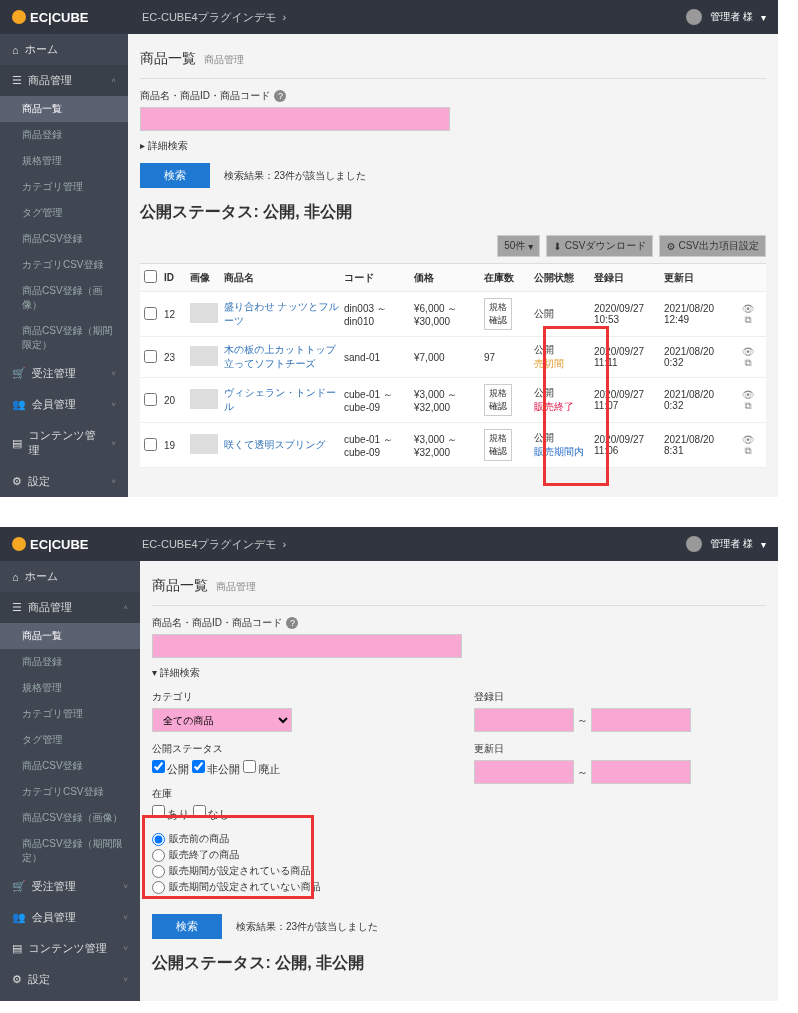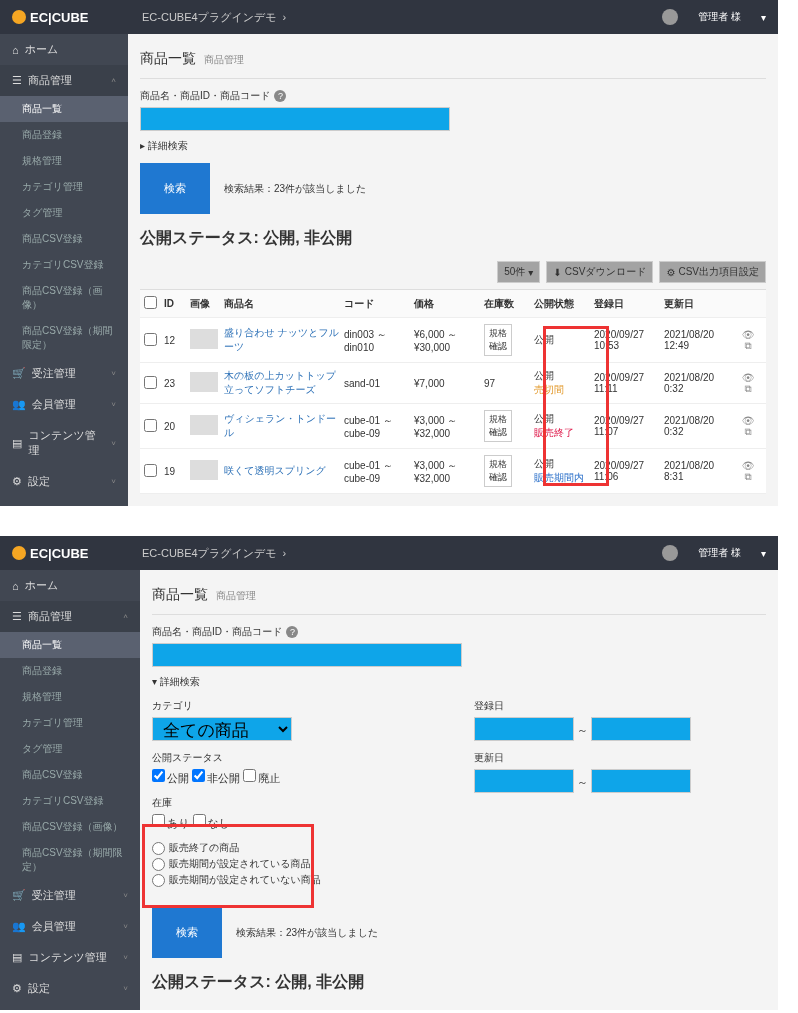--- a/index.html
+++ b/index.html
@@ -3,41 +3,41 @@
 <meta charset="utf-8">
 <style>
 *{box-sizing:border-box;margin:0;padding:0;font-family:sans-serif}
 body{background:#fff;font-size:11px;color:#333}
 .pane{width:778px;position:relative}
 .topbar{background:#303540;height:34px;display:flex;align-items:center;color:#fff;padding:0 12px}
 .logo{width:130px;font-size:13px;font-weight:bold;display:flex;align-items:center;gap:4px}
 .logo-ico{width:14px;height:14px;background:#f5a623;border-radius:50%}
 .crumb{display:flex;align-items:center;gap:6px;font-size:11px;color:#ccc}
 .spacer{flex:1}
-.user{display:flex;align-items:center;gap:20px;font-size:10px}
+.user{display:flex;align-items:center;gap:8px;font-size:10px}
 .avatar-ico{width:16px;height:16px;background:#999;border-radius:50%}
 .body{display:flex}
 .sidebar{width:140px;background:#414752;color:#bbb;min-height:450px}
 .sidebar.short{min-height:440px}
 .side-item{padding:8px 12px;font-size:11px;display:flex;align-items:center;gap:6px;color:#ddd}
 .side-item.sub{padding:6px 12px 6px 22px;font-size:10px;color:#9aa}
 .side-item.active{background:#5a6170;color:#fff}
 .side-item.parent{background:#3a404a}
 .chev{margin-left:auto;font-size:8px;color:#888}
 .main{flex:1;background:#f4f4f4;padding:12px}
 .title{font-size:14px;padding:4px 0 10px;display:flex;gap:8px;align-items:baseline;border-bottom:1px solid #ddd;margin-bottom:10px}
 .title small{font-size:10px;color:#888}
 .lbl{font-size:10px;margin-bottom:4px;display:flex;align-items:center;gap:4px}
 .q{display:inline-block;width:12px;height:12px;border-radius:50%;background:#888;color:#fff;font-size:9px;text-align:center;line-height:12px}
-.inp{width:310px;height:24px;border:1px solid #ccc;padding:2px 6px;font-size:17px;background:#0ea5e9}
+.inp{width:310px;height:24px;border:1px solid #ccc;padding:2px 6px;font-size:10px;background:#f9a8d4}
 .inp.sm{width:140px}
 .inp.xs{width:100px}
 .advsrc{font-size:10px;margin-top:8px;display:inline-block}
 .srchrow{display:flex;align-items:center;gap:14px;margin-top:10px}
-.btn{background:#1f78d1;color:#fff;border:none;padding:18px 24px;font-size:11px;cursor:pointer}
+.btn{background:#1f78d1;color:#fff;border:none;padding:5px 24px;font-size:11px;cursor:pointer}
 .res{font-size:10px}
 .status{font-size:16px;margin-top:14px}
 .tblhdr{display:flex;justify-content:flex-end;gap:6px;margin-top:12px;font-size:10px;align-items:center}
 .minibtn{border:1px solid #ccc;background:#a3a3a3;padding:3px 6px;font-size:10px;display:flex;align-items:center;gap:3px}
 .table{width:100%;margin-top:6px;background:#fff;border-top:1px solid #ddd;font-size:10px}
 .trow{display:flex;align-items:center;border-bottom:1px solid #eee;padding:6px 4px;min-height:40px}
 .trow.head{background:#fafafa;font-weight:bold;min-height:28px}
 .c-chk{width:20px}
 .c-id{width:26px}
 .c-img{width:34px}
@@ -252,20 +252,21 @@
             <label><input type="checkbox" class="chk" checked="" style=""><span>公開</span></label>
             <label><input type="checkbox" class="chk" checked="" style=""><span>非公開</span></label>
             <label><input type="checkbox" class="chk" style=""><span>廃止</span></label>
           </div>
           <div class="lbl" style="margin-top:10px">在庫</div>
           <div>
             <label><input type="checkbox" class="chk" style=""><span>あり</span></label>
             <label><input type="checkbox" class="chk" style=""><span>なし</span></label>
           </div>
           <div style="margin-top:10px" id="radios">
+              <div class="radio-row"><input type="radio" name="sp" checked="" style=""> 販売前の商品</div>
               <div class="radio-row"><input type="radio" name="sp" style=""> 販売終了の商品</div>
               <div class="radio-row"><input type="radio" name="sp" style=""> 販売期間が設定されている商品</div>
               <div class="radio-row"><input type="radio" name="sp" style=""> 販売期間が設定されていない商品</div>
             </div>
         </div>
         <div class="col">
           <div class="lbl">登録日</div>
           <div><input class="inp xs" style=""> <span>～</span> <input class="inp xs" style=""></div>
           <div class="lbl" style="margin-top:10px">更新日</div>
           <div><input class="inp xs" style=""> <span>～</span> <input class="inp xs" style=""></div>

